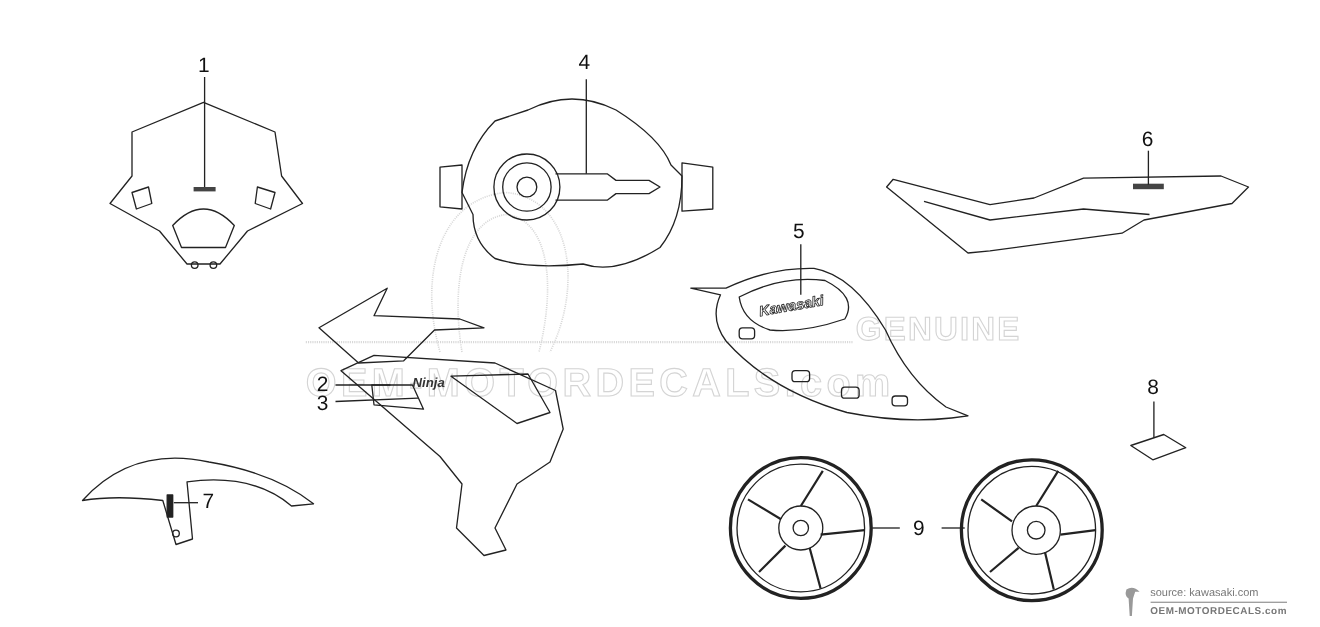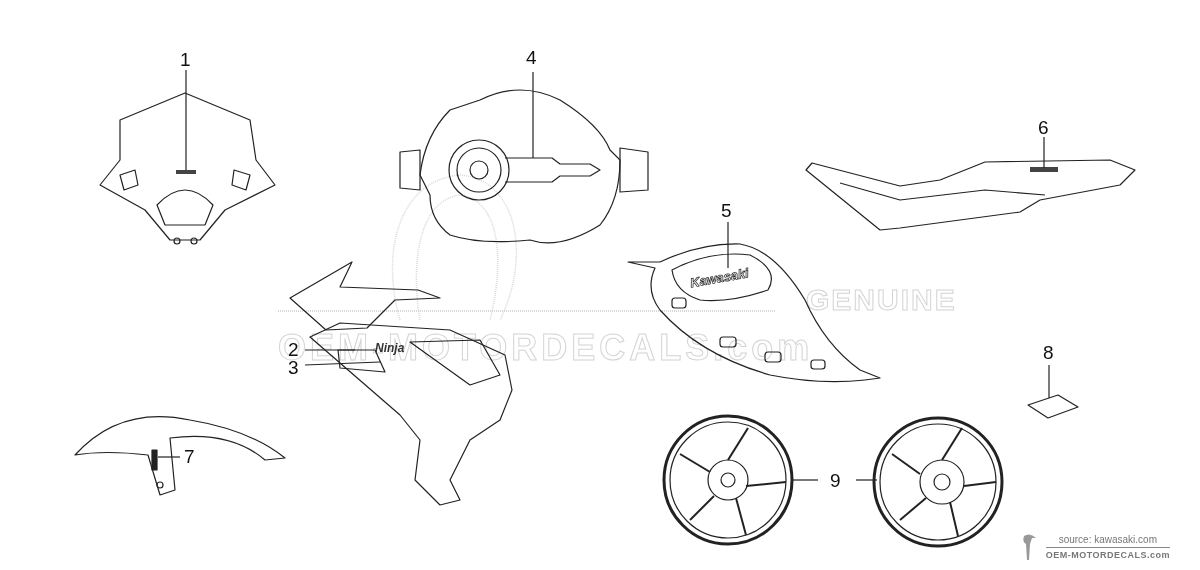--- a/index.html
+++ b/index.html
@@ -1,30 +1,30 @@
 <!DOCTYPE html>
 <html><head>
 <meta charset="utf-8">
 <style>
   html,body{margin:0;padding:0;background:#fff;}
   body{width:1200px;height:570px;position:relative;overflow:hidden;font-family:"Liberation Sans",sans-serif;}
   #diagram{position:absolute;left:0;top:0;width:1200px;height:570px;}
   .callout{position:absolute;font-size:19px;color:#111;line-height:1;}
   .wm{position:absolute;font-family:"Liberation Sans",sans-serif;font-weight:bold;color:transparent;-webkit-text-stroke:1px #d4d4d4;letter-spacing:2px;}
-  .credit{position:absolute;right:30px;bottom:10px;text-align:center;color:#777;}
+  .credit{position:absolute;right:30px;bottom:10px;text-align:left;color:#777;}
   .credit .src{font-size:10px;display:block;}
   .credit .brand{font-size:9px;display:block;border-top:1px solid #888;padding-top:2px;margin-top:2px;font-weight:bold;letter-spacing:0.5px;}
   .credit .logo{position:absolute;left:-26px;top:-2px;}
 </style>
 </head>
 <body>
 
 <div id="diagram">
 
-  <div class="wm" style="left:778px;top:283px;font-size:30px;margin-left:28px;">GENUINE</div>
+  <div class="wm" style="left:778px;top:283px;font-size:30px;">GENUINE</div>
   <div class="wm" style="left:278px;top:327px;font-size:36px;letter-spacing:4px;">OEM-MOTORDECALS.com</div>
 
   <svg width="1200" height="570" viewBox="0 0 1200 570" style="position:absolute;left:0;top:0" fill="none" stroke="#222" stroke-width="1.2" stroke-linejoin="round">
 
     <line x1="278" y1="311" x2="775" y2="311" stroke="#d8d8d8" stroke-width="2" stroke-dasharray="1 1"></line>
 
     <g stroke="#d8d8d8" stroke-width="1.5" stroke-dasharray="1 1">
       <path d="M400 320 C380 250 400 180 460 175 C520 180 530 260 500 320"></path>
       <path d="M420 320 C410 260 420 200 460 195 C500 200 505 260 490 320"></path>
     </g>

